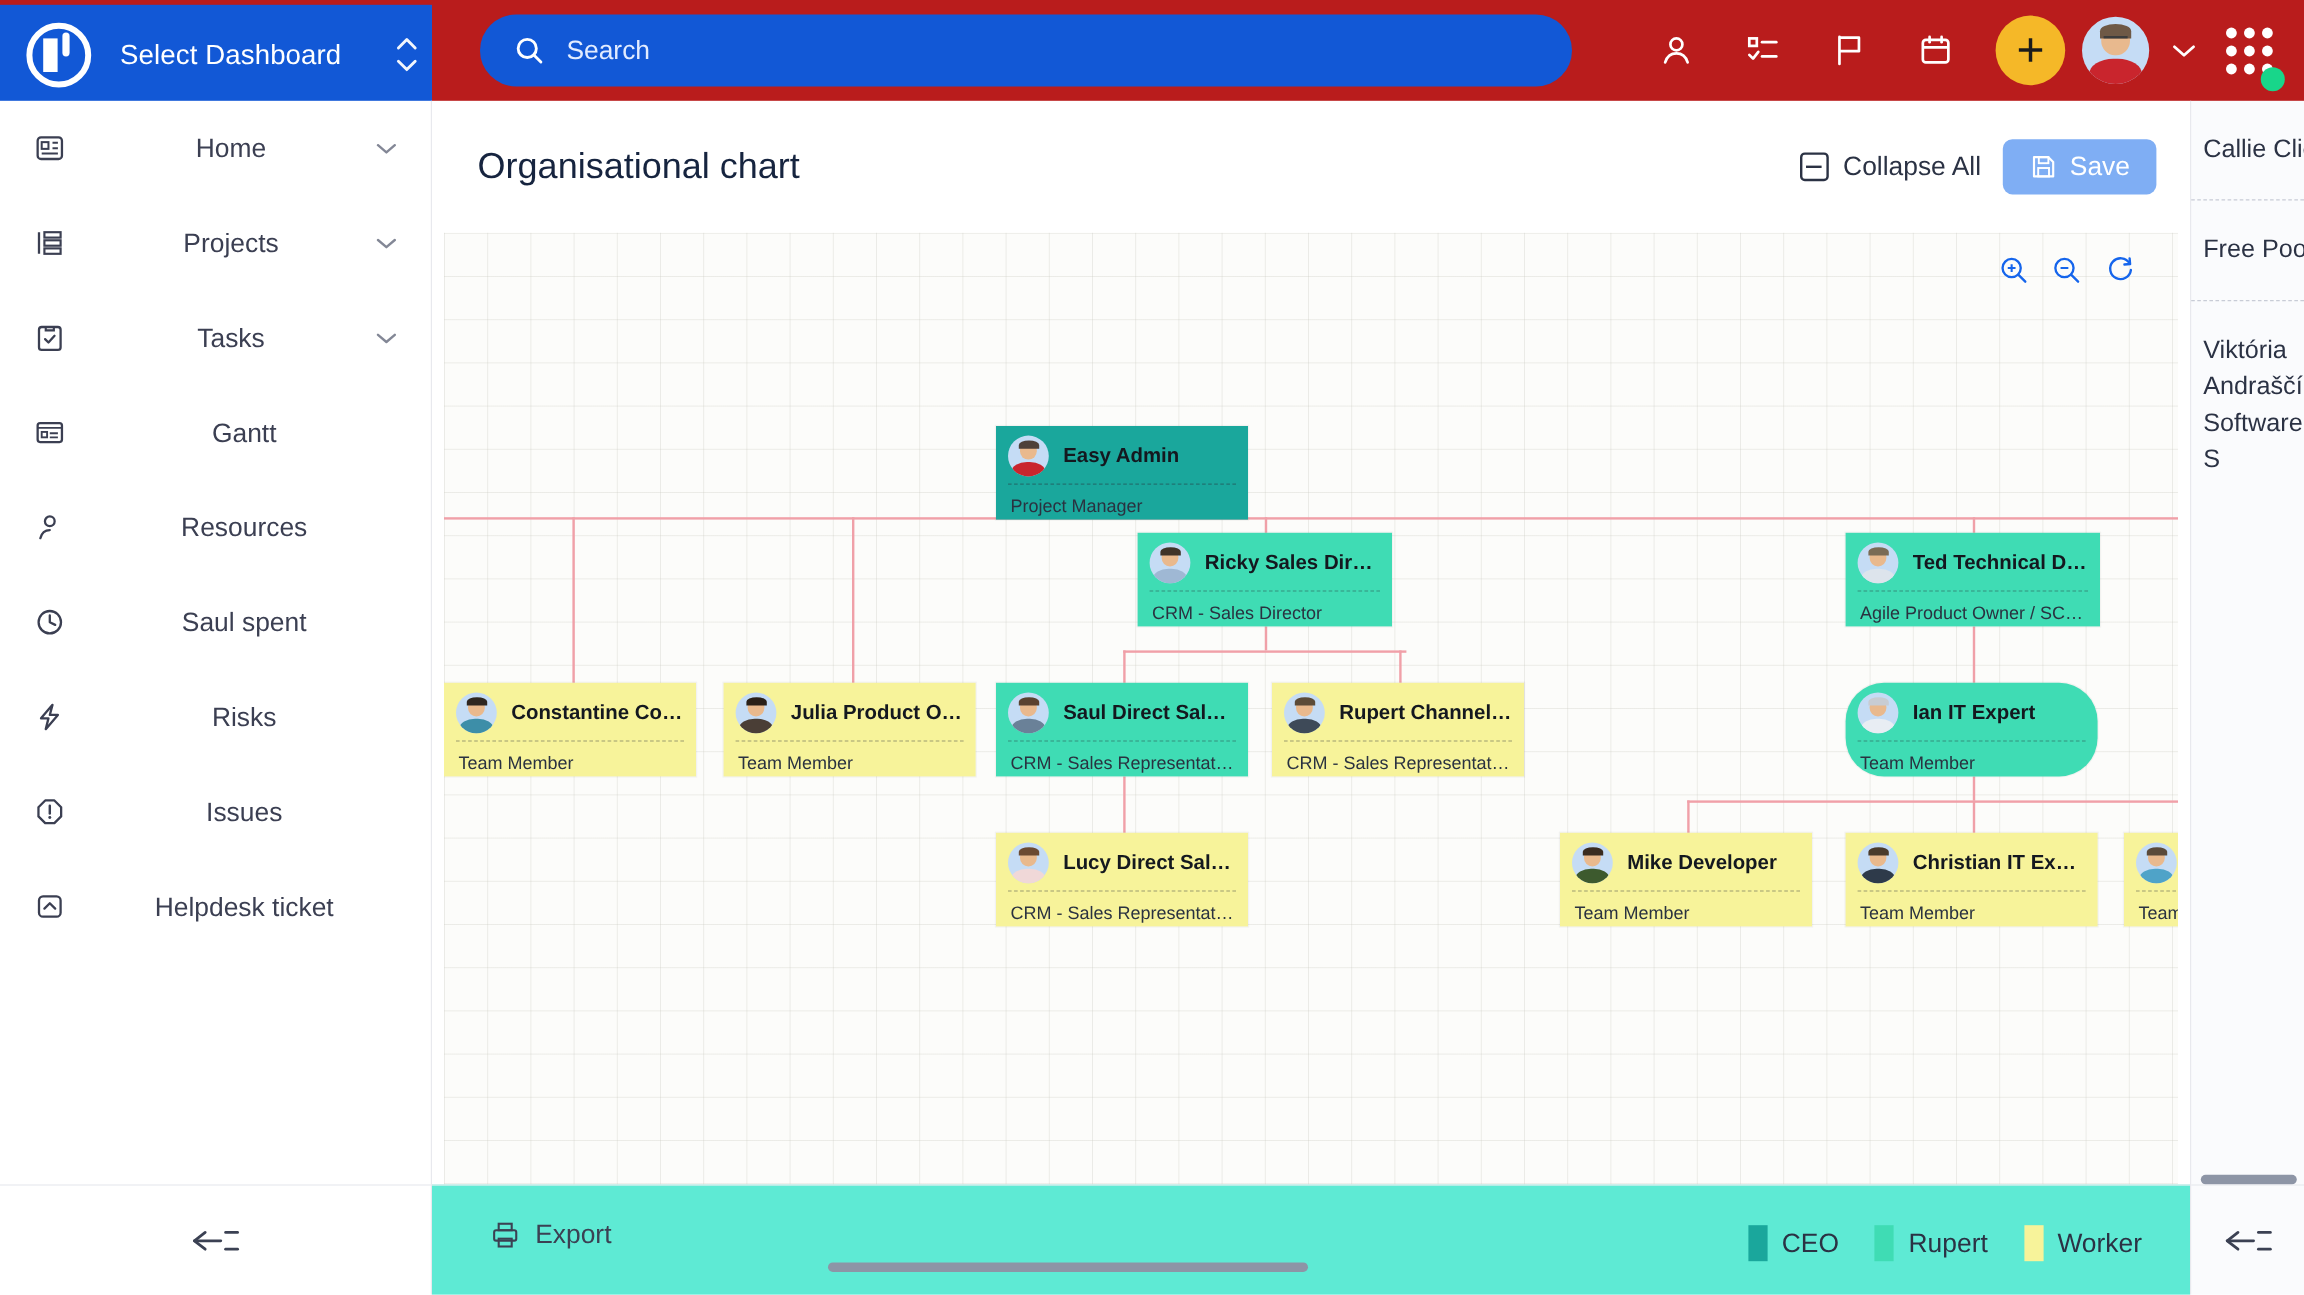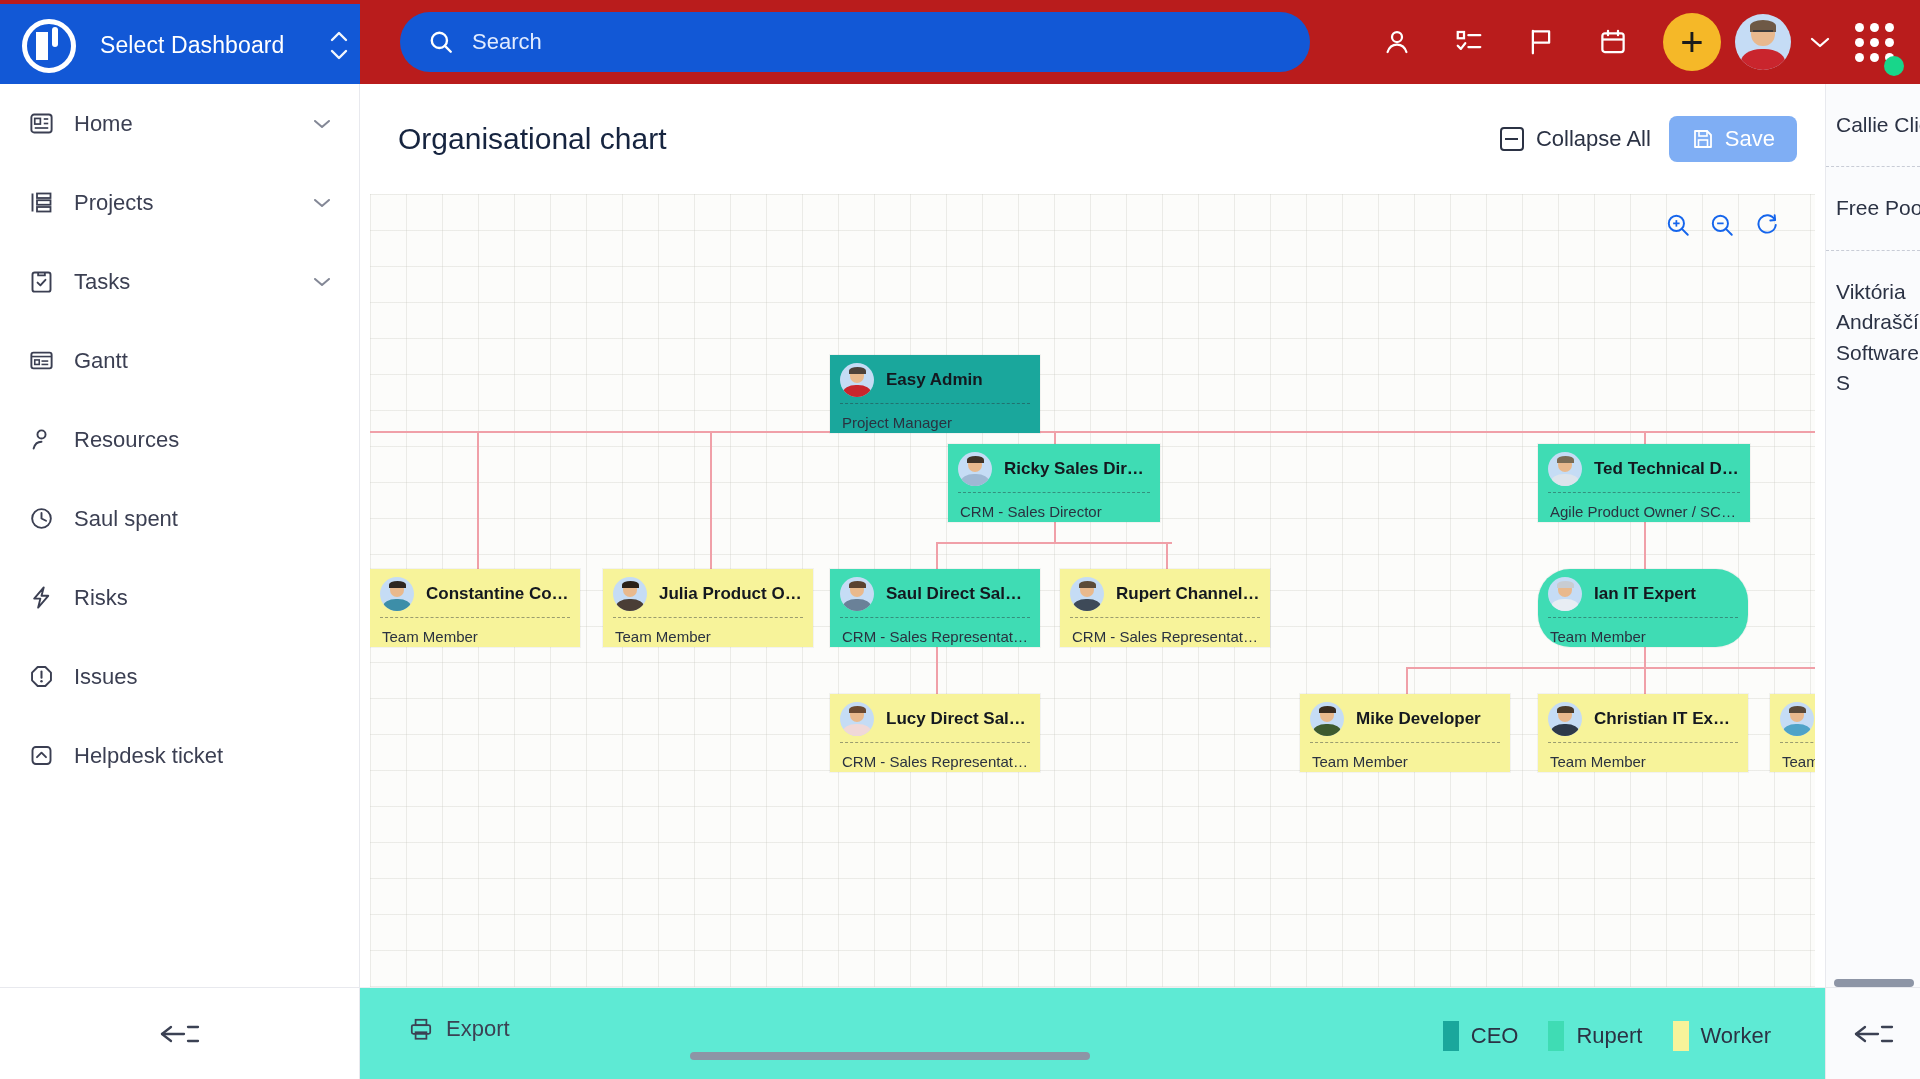--- a/index.html
+++ b/index.html
@@ -82,21 +82,21 @@
   .grid-icon { display: grid; grid-template-columns: repeat(3, 9px); gap: 6px; margin-right: 26px; margin-left: 10px; cursor: pointer; }
   .grid-icon i { width: 9px; height: 9px; border-radius: 50%; background: #fff; display: block; }
 
   
   .sidebar {
     position: absolute; left: 0; top: 84px; width: 360px; height: 995px;
     background: #ffffff; border-right: 1px solid #E8E9EE;
   }
   .nav-item {
     height: 79px; display: flex; align-items: center; padding: 0 26px 0 28px;
-    color: #3B3F52; font-size: 22px; cursor: pointer;
+    color: #3B3F52; font-size: 22px; cursor: pointer; text-align: center;
   }
   .nav-ico { width: 46px; display: flex; align-items: center; justify-content: flex-start; flex: none; }
   .nav-label { flex: 1; }
   .nav-chev { opacity: .75; }
   .sidebar-collapse {
     position: absolute; left: 0; bottom: 0; width: 360px; height: 92px;
     border-top: 1px solid #E8E9EE; display: flex; align-items: center; justify-content: center;
     cursor: pointer;
   }
 
@@ -189,21 +189,21 @@
   .footer {
     position: absolute; left: 360px; bottom: 0; width: 1465px; height: 92px;
     border-top: 1px solid #EDEEF2; background: #5eead4;
   }
   .export-btn {
     position: absolute; left: 48px; top: 28px;
     display: flex; align-items: center; gap: 12px;
     font-size: 22px; color: #3B4153; cursor: pointer;
   }
   .legend {
-    position: absolute; right: 54px; top: 33px;
+    position: absolute; right: 40px; top: 33px;
     display: flex; align-items: center; gap: 30px;
   }
   .leg { display: flex; align-items: center; gap: 12px; font-size: 22px; color: #2B3244; }
   .swatch { width: 16px; height: 30px; display: block; }
 
   
   .rightpanel {
     position: absolute; right: 0; top: 84px; width: 95px; height: 995px;
     background: #FAFBFD; border-left: 1px solid #E8E9EE;
   }

